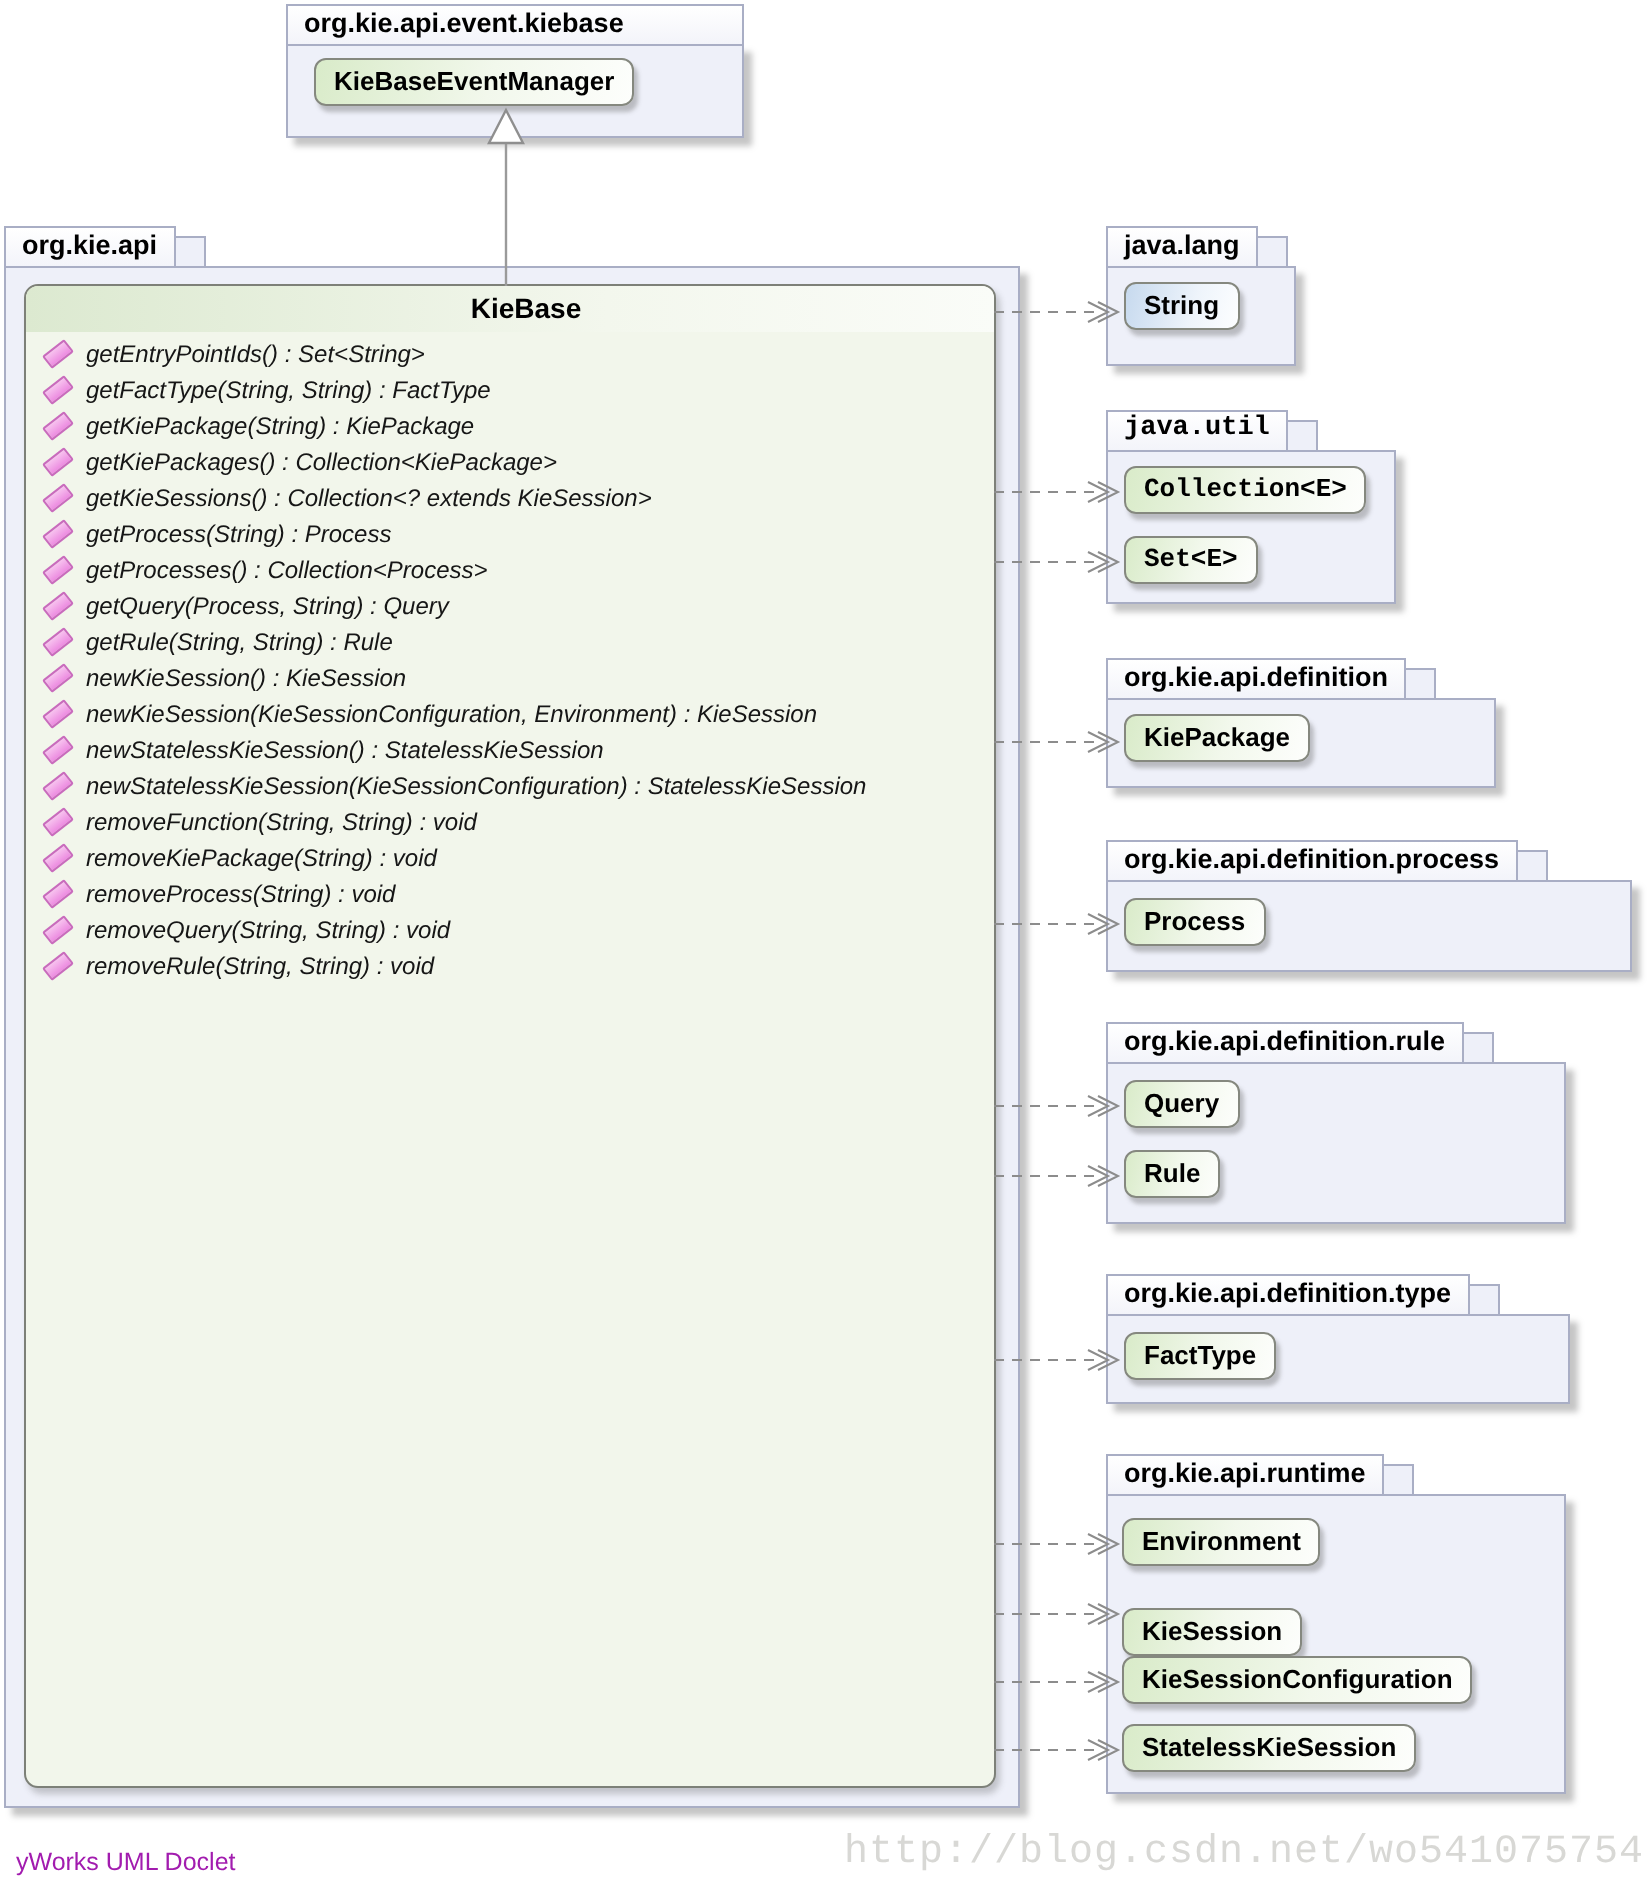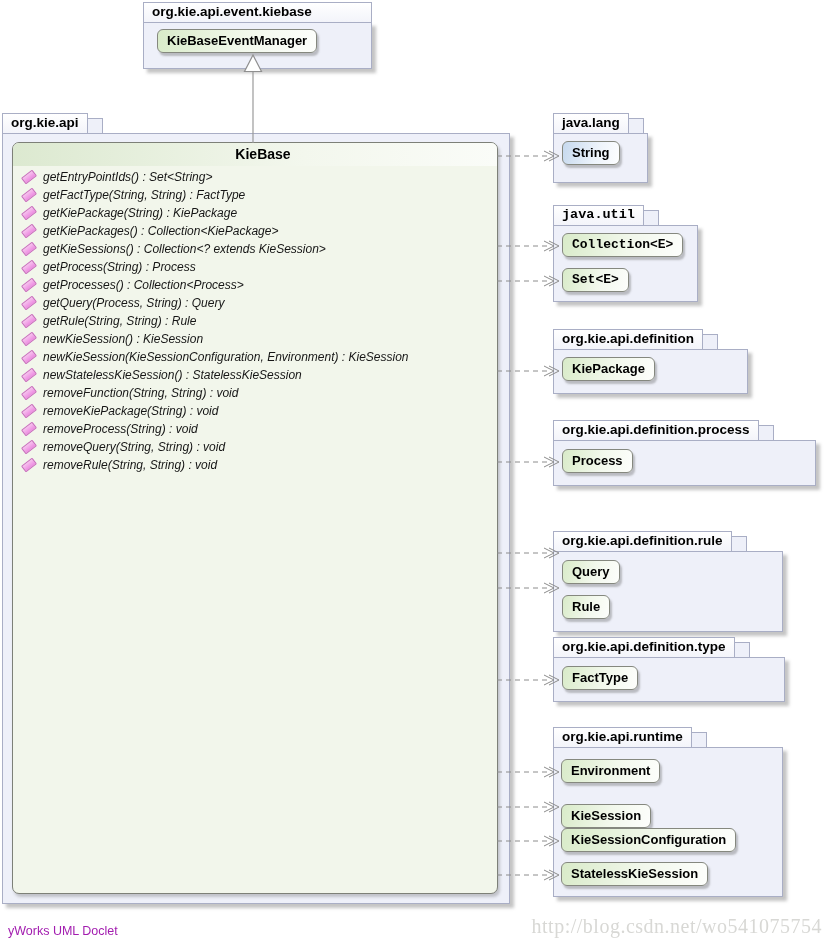--- a/index.html
+++ b/index.html
@@ -39,21 +39,21 @@
 
   
   #wires{position:absolute;left:0;top:0;z-index:5;pointer-events:none;}
   .dash{stroke:#8c8c8c;stroke-width:1;fill:none;stroke-dasharray:5 4;}
   .arr{stroke:#8c8c8c;stroke-width:1;fill:none;}
   .solid{stroke:#9a9a9a;stroke-width:1.2;}
   .tri{fill:#ffffff;stroke:#8f8f8f;stroke-width:1.2;}
 
   
   .gen-label{position:absolute;left:8px;top:924px;font-size:12.5px;color:#a21caf;}
-  .watermark{position:absolute;right:2px;top:915px;font-family:Liberation Serif, serif;
+  .watermark{position:absolute;right:2px;top:915px;font-family:Liberation Mono, monospace;
              font-size:20px;color:#d8d8d5;letter-spacing:0.5px;z-index:6;}
 </style>
 </head>
 <body>
 
 <div id="canvas">
 
   <div class="pkg" style="left:143px;top:2px;width:229px;">
     <div class="pkg-head">
       <div class="pkg-tab tab-full">org.kie.api.event.kiebase</div>
@@ -115,20 +115,24 @@
           <li>
               <span class="micon"></span>
               <span>newKieSession(KieSessionConfiguration, Environment) : KieSession</span>
             </li>
           <li>
               <span class="micon"></span>
               <span>newStatelessKieSession() : StatelessKieSession</span>
             </li>
           <li>
               <span class="micon"></span>
+              <span>newStatelessKieSession(KieSessionConfiguration) : StatelessKieSession</span>
+            </li>
+          <li>
+              <span class="micon"></span>
               <span>removeFunction(String, String) : void</span>
             </li>
           <li>
               <span class="micon"></span>
               <span>removeKiePackage(String) : void</span>
             </li>
           <li>
               <span class="micon"></span>
               <span>removeProcess(String) : void</span>
             </li>
@@ -179,21 +183,21 @@
   <div class="pkg" style="left:553px;top:420px;width:263px;">
     <div class="pkg-head">
       <div class="pkg-tab">org.kie.api.definition.process</div>
       <div class="pkg-step"></div>
     </div>
     <div class="pkg-body" style="height:46px;">
       <a class="cls-btn" style="left:8px;top:8px;">Process</a>
     </div>
   </div>
 
-  <div class="pkg" style="left:553px;top:511px;width:230px;margin-top:20px;">
+  <div class="pkg" style="left:553px;top:511px;width:230px;">
     <div class="pkg-head">
       <div class="pkg-tab">org.kie.api.definition.rule</div>
       <div class="pkg-step"></div>
     </div>
     <div class="pkg-body" style="height:81px;">
       <a class="cls-btn" style="left:8px;top:8px;">Query</a>
       <a class="cls-btn" style="left:8px;top:43px;">Rule</a>
     </div>
   </div>
 

